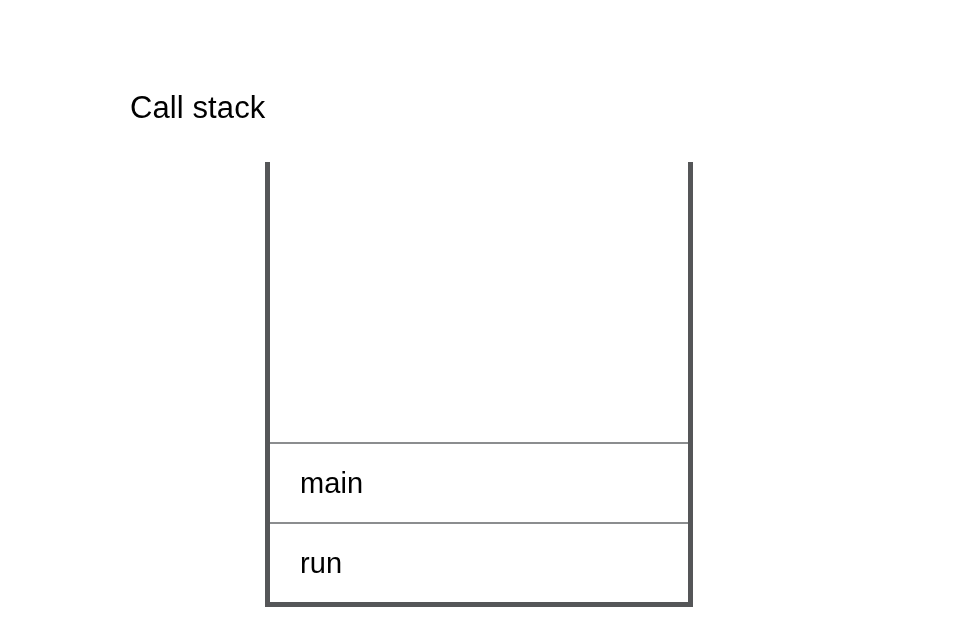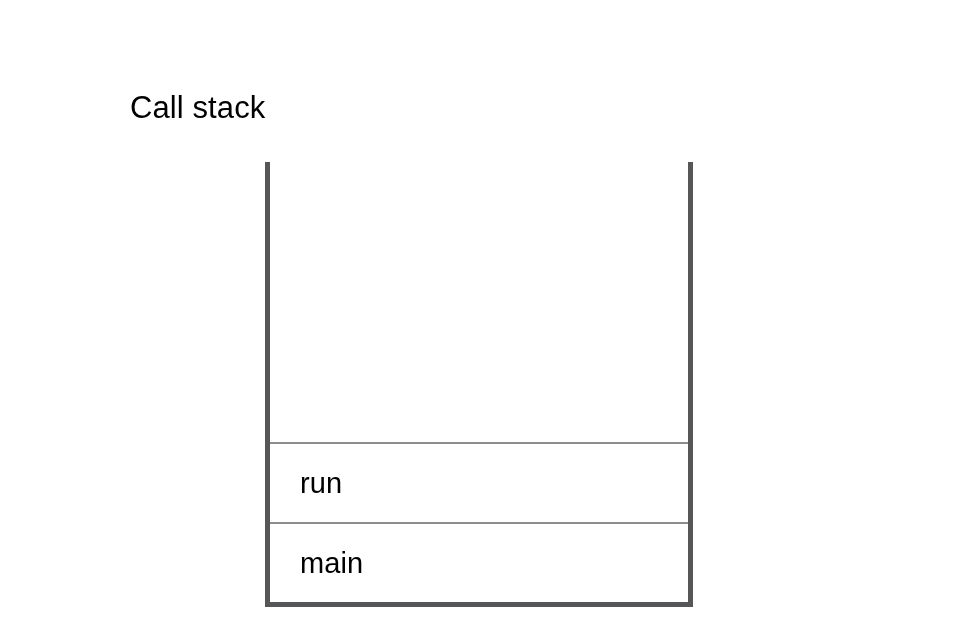--- a/index.html
+++ b/index.html
@@ -115,22 +115,22 @@
 
     <div class="stack-wall stack-wall-right"></div>
 
     <div class="stack-base"></div>
 
     <div class="stack-interior">
 
       <div class="stack-empty-space"></div>
 
       <div class="stack-frame">
-        <span class="frame-label">run</span>
+        <span class="frame-label">main</span>
       </div>
 
       <div class="stack-frame">
-        <span class="frame-label">main</span>
+        <span class="frame-label">run</span>
       </div>
 
     </div>
   </div>
 </div>
 
 </body></html>

